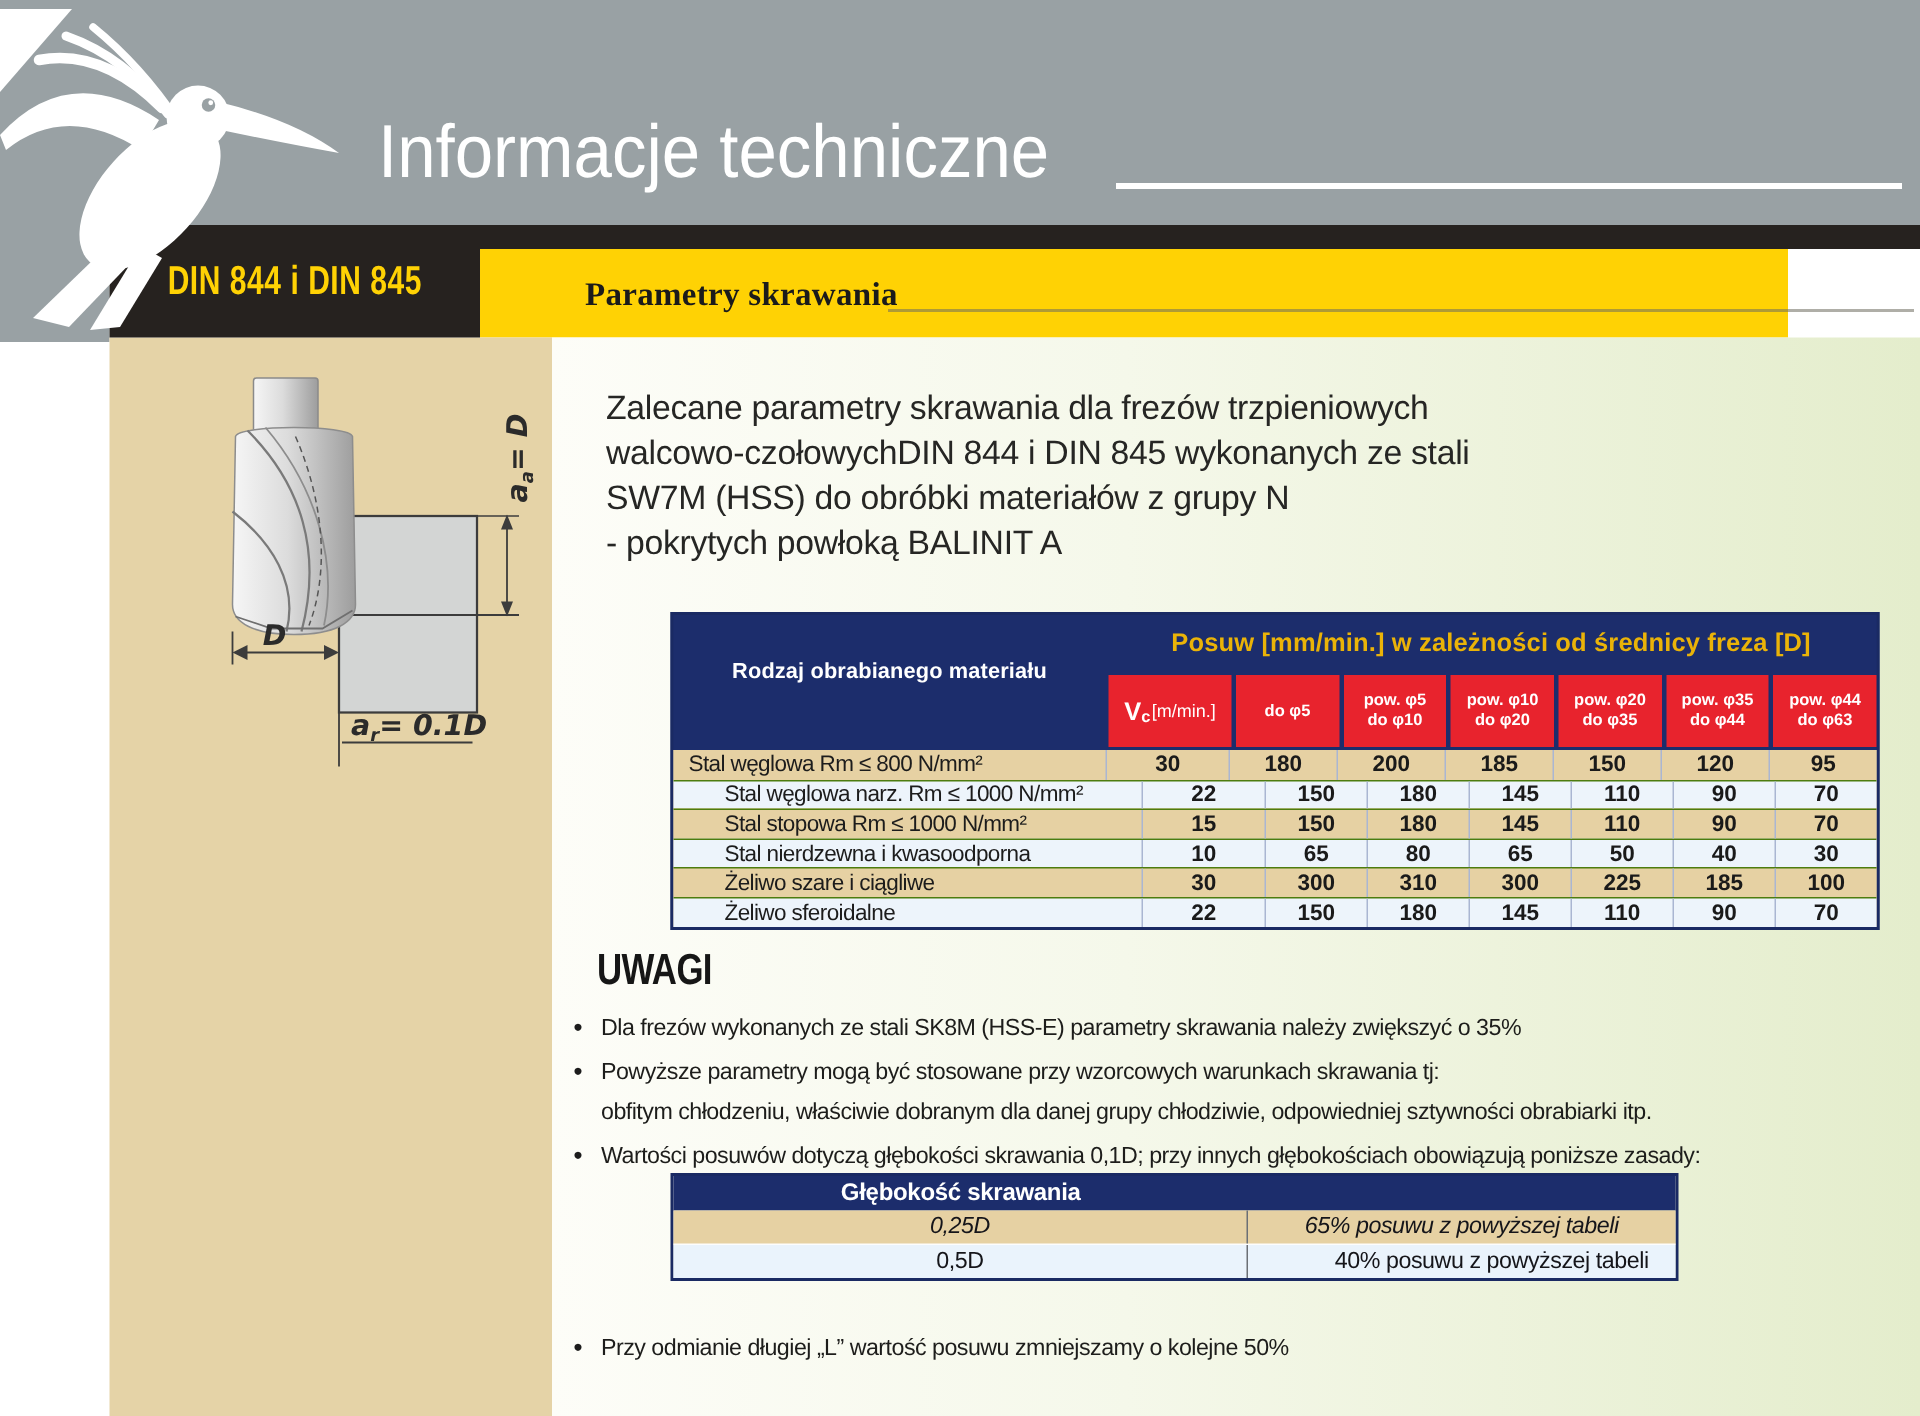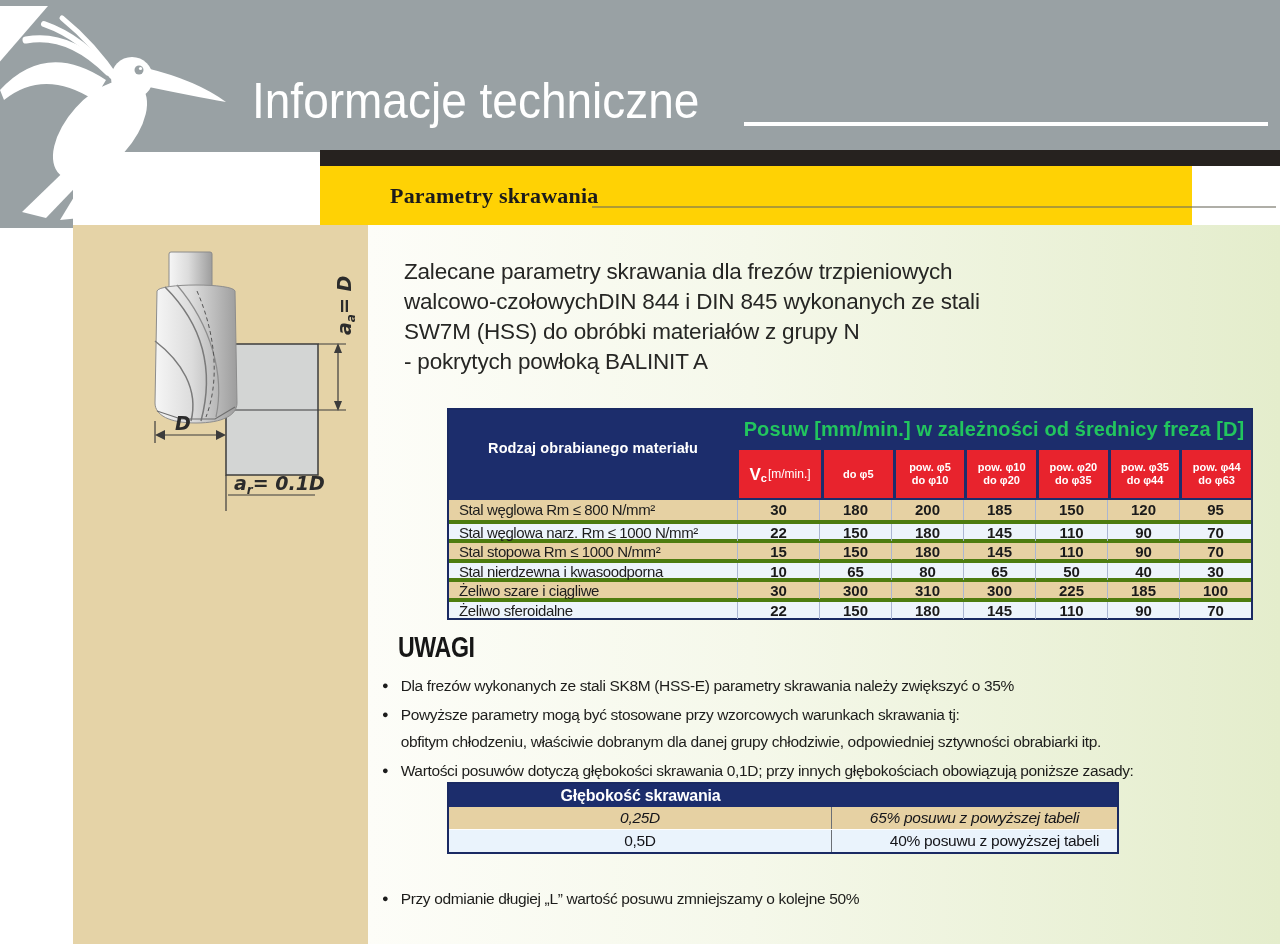--- a/index.html
+++ b/index.html
@@ -39,35 +39,35 @@
   .intro{position:absolute;left:32px;top:28px;margin:4px;font-size:22.5px;line-height:30px;
         color:#262624;white-space:pre-line;letter-spacing:-0.2px;}
 
   
   .main-table{position:absolute;left:79px;top:183px;width:806px;box-sizing:border-box;
         border:2px solid #1a2a63;background:#1c2d6c;}
   .mt-head{display:grid;grid-template-columns:288px 1fr;grid-template-rows:38px 52px;
         background:#1c2d6c;}
   .mt-material-h{grid-row:1/3;display:flex;align-items:center;justify-content:center;
         color:#fff;font-size:14.5px;font-weight:bold;letter-spacing:0.1px;padding-bottom:14px;}
-  .mt-span-h{display:flex;align-items:center;justify-content:center;color:#22c55e;
-        font-size:20px;font-weight:bold;letter-spacing:0.1px;}
+  .mt-span-h{display:flex;align-items:center;justify-content:center;color:#eab308;
+        font-size:17px;font-weight:bold;letter-spacing:0.1px;}
   .mt-subrow{display:grid;grid-template-columns:82px repeat(6,1fr);gap:0 3px;
         padding:2px 0 2px 2px;box-sizing:border-box;height:52px;}
   .mt-subcell{background:#e8232d;color:#fff;display:flex;align-items:center;
         justify-content:center;text-align:center;font-size:11px;line-height:13px;
         white-space:pre-line;font-weight:bold;}
   .mt-vc{font-weight:bold;}
   .mt-vc .v{font-size:17px;}
   .mt-vc .vsub{font-size:11px;position:relative;top:4px;}
   .mt-vc .vunit{font-size:12px;font-weight:normal;margin-left:1px;}
   .mt-body{background:#e6d1a3;}
   .mt-row{display:grid;grid-template-columns:288px 82px repeat(6,1fr);height:19.6px;
         box-sizing:border-box;align-items:center;}
-  .mt-row + .mt-row{border-top:4px solid #4d7c0f;}
+  .mt-row + .mt-row{border-top:1px solid #4d7c0f;padding-left:24px;}
   .mt-row.alt{background:#edf4fb;}
   .mt-row.tan{background:#e6d1a3;}
   .mt-label{font-size:15px;color:#1c1c1c;padding-left:10px;letter-spacing:-0.4px;
         white-space:nowrap;overflow:hidden;}
   .mt-val{font-size:15px;font-weight:bold;color:#1a1a1a;text-align:center;
         border-left:1px solid #aab6d2;align-self:stretch;display:flex;align-items:center;
         justify-content:center;}
   .mt-row .mt-val:first-of-type{border-left:1px solid #8494bd;}
 
   
@@ -115,20 +115,23 @@
       <ellipse cx="104" cy="124" rx="60" ry="33" transform="rotate(-48 104 124)"></ellipse>
       <circle cx="136" cy="72" r="21"></circle>
       <path d="M150,62 Q200,74 230,96 Q196,90 148,80 Z"></path>
       <path d="M86,148 L26,206 L50,212 L98,162 Z"></path>
       <path d="M98,158 L64,214 L84,212 L112,166 Z"></path>
     </g>
     <circle cx="143" cy="64" r="4.5" fill="#99a1a4"></circle>
     <circle cx="144.5" cy="62.5" r="1.6" fill="#ffffff"></circle>
   </svg>
 
+  <div class="din-bar">
+    <span>DIN 844 i DIN 845</span>
+  </div>
   <div class="top-strip"></div>
   <div class="yellow-bar">
     <span class="section-label">Parametry skrawania</span>
     <div class="yellow-shadow"></div>
   </div>
 
   <div class="sidebar">
     <svg class="diagram" viewBox="0 0 260 300" aria-hidden="true">
       <defs>
         <linearGradient id="toolg" x1="0" y1="0" x2="1" y2="0">

